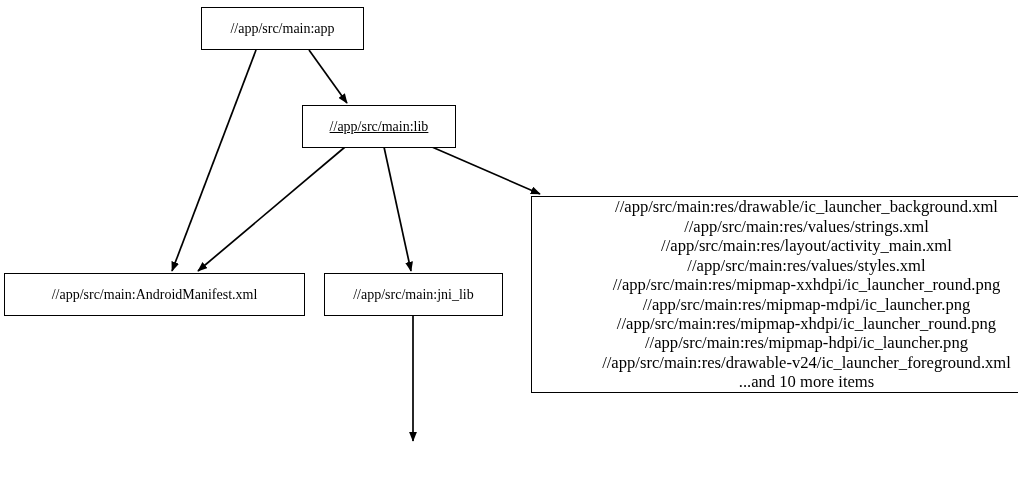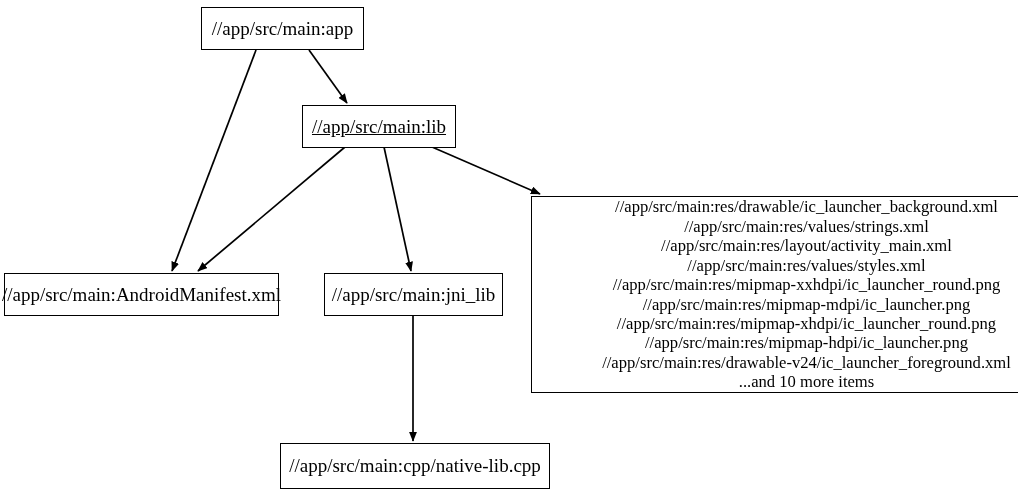--- a/index.html
+++ b/index.html
@@ -28,21 +28,21 @@
     position: absolute;
     box-sizing: border-box;
     background: #ffffff;
     border: 1px solid #000000;
     display: flex;
     align-items: center;
     justify-content: center;
     text-align: center;
     color: #000000;
     font-family: "Liberation Serif", "DejaVu Serif", serif;
-    font-size: 19px;
+    font-size: 14px;
     line-height: 19.3px;
     white-space: pre-line;
     z-index: 2;
   }
   .graph-node.multiline {
     font-size: 16.6px;
     line-height: 19.4px;
     padding: 3px 6px;
   }
 </style>
@@ -72,38 +72,35 @@
   </svg>
 
   <div class="graph-node" style="left:201px; top:7px; width:163px; height:43px;">
     <span>//app/src/main:app</span>
   </div>
 
   <div class="graph-node" style="left:302px; top:105px; width:154px; height:43px;text-decoration:underline;">
     <span>//app/src/main:lib</span>
   </div>
 
-  <div class="graph-node" style="left:4px; top:273px; width:275px; height:43px;">
+  <div class="graph-node" style="left:4px; top:273px; width:301px; height:43px;">
     <span>//app/src/main:AndroidManifest.xml</span>
   </div>
 
   <div class="graph-node" style="left:324px; top:273px; width:179px; height:43px;">
     <span>//app/src/main:jni_lib</span>
   </div>
 
   <div class="graph-node multiline" style="left:531px; top:196px; width:551px; height:197px;">
     <span>//app/src/main:res/drawable/ic_launcher_background.xml
 //app/src/main:res/values/strings.xml
 //app/src/main:res/layout/activity_main.xml
 //app/src/main:res/values/styles.xml
 //app/src/main:res/mipmap-xxhdpi/ic_launcher_round.png
 //app/src/main:res/mipmap-mdpi/ic_launcher.png
 //app/src/main:res/mipmap-xhdpi/ic_launcher_round.png
 //app/src/main:res/mipmap-hdpi/ic_launcher.png
 //app/src/main:res/drawable-v24/ic_launcher_foreground.xml
 ...and 10 more items</span>
   </div>
 
-  <div class="graph-node" style="left:280px; top:443px; width:270px; height:46px;">
-    <span>//app/src/main:cpp/native-lib.cpp</span>
-  </div>
 
 </div>
 
 </body></html>

